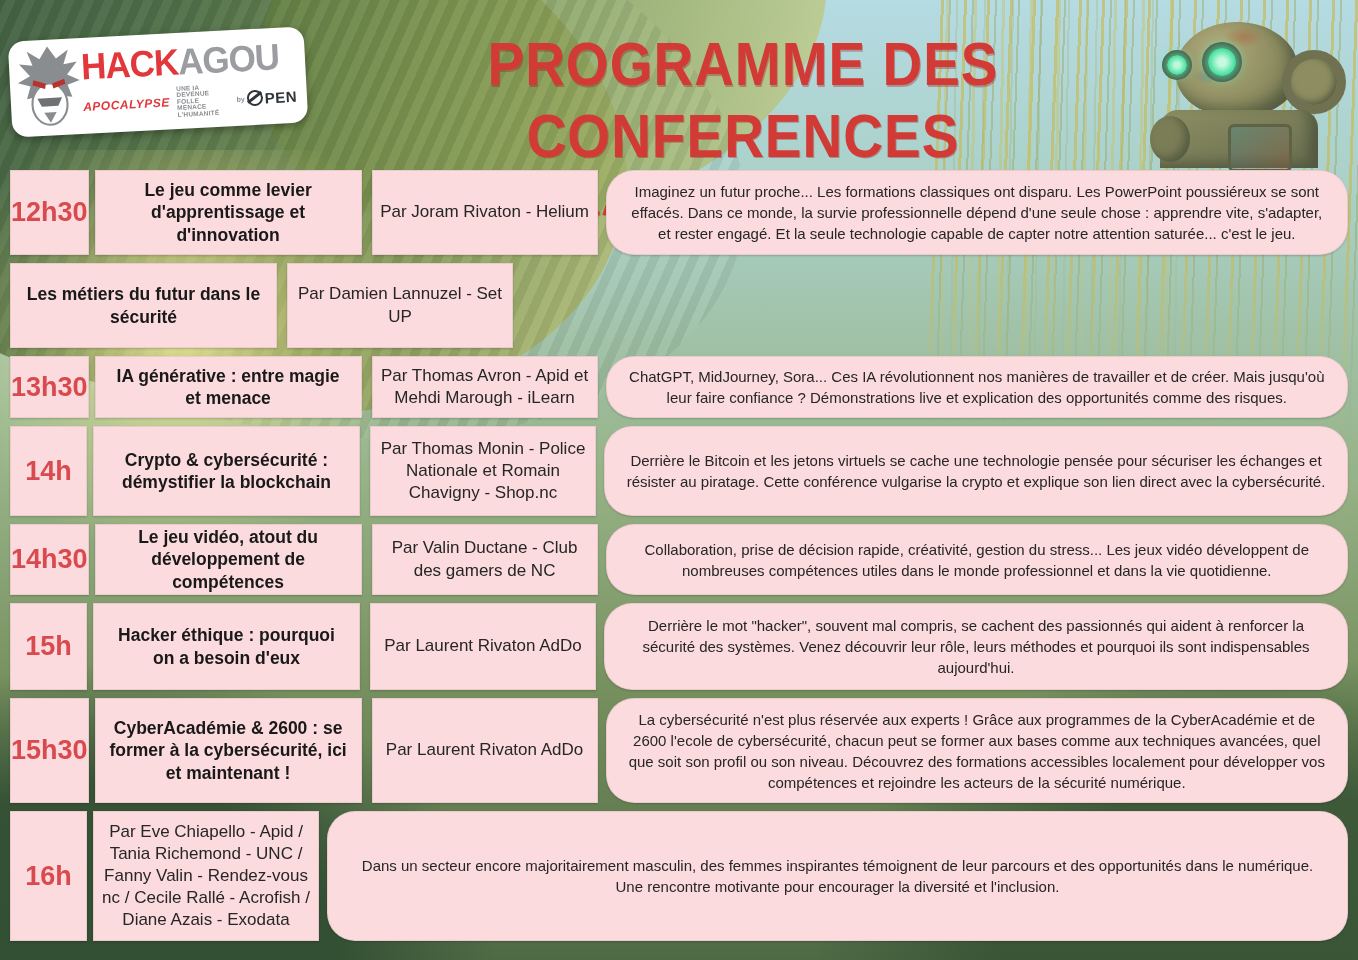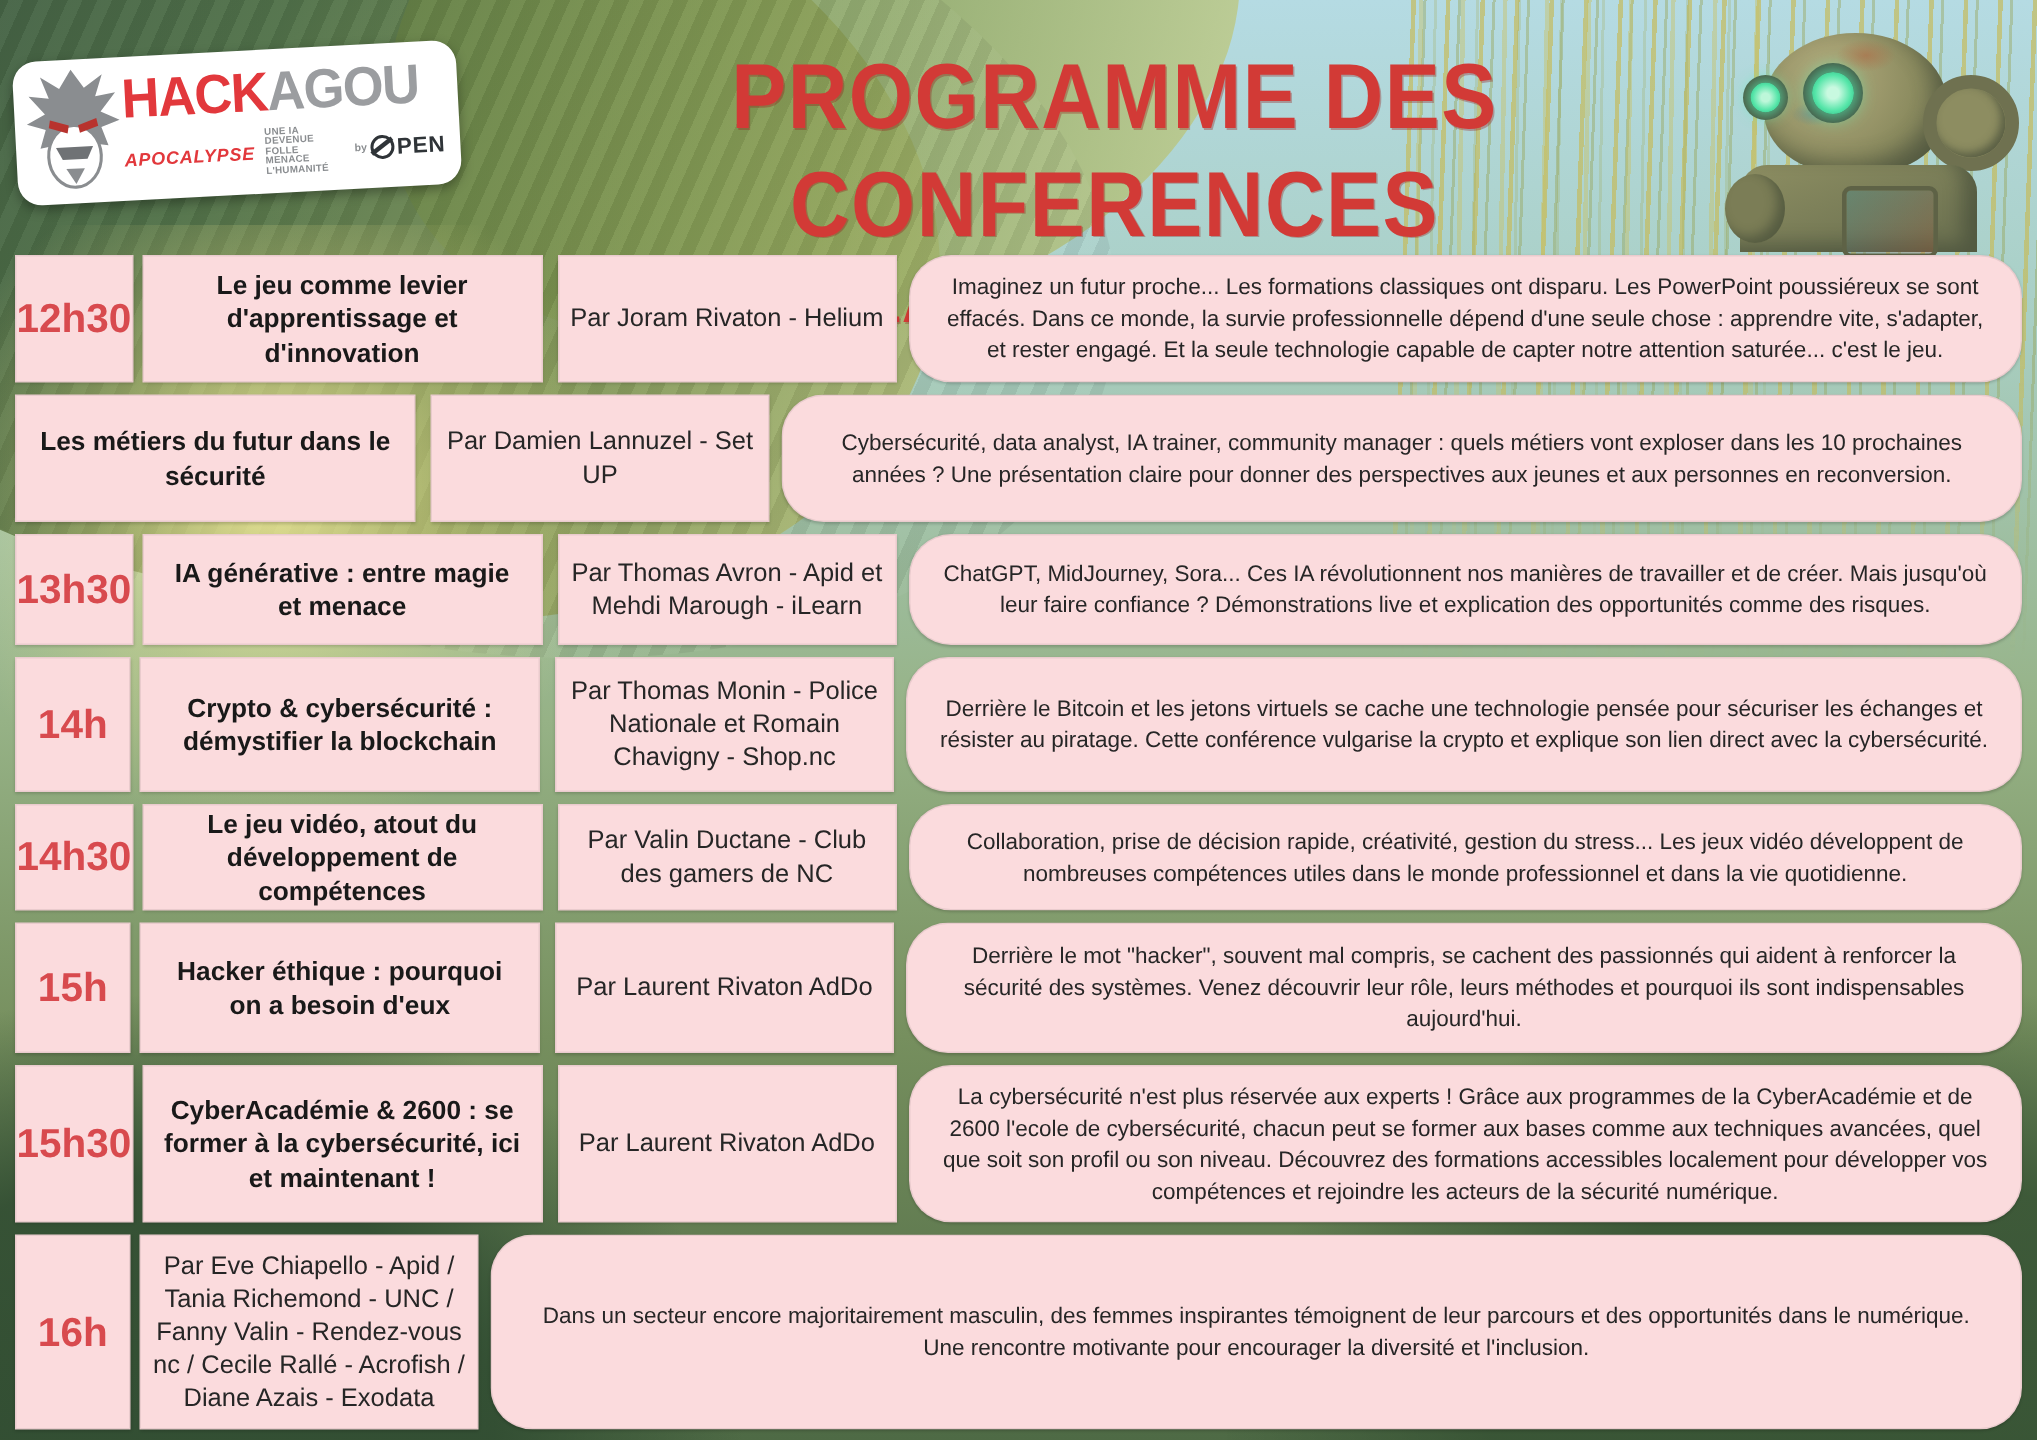--- a/index.html
+++ b/index.html
@@ -169,26 +169,23 @@
       </div>
   </div>
 
   <div class="row" style="height:85px">
     <div class="cell c-title">
         <span>Les métiers du futur dans le sécurité</span>
       </div>
     <div class="cell c-speaker">
         <span>Par Damien Lannuzel - Set UP</span>
       </div>
-    <div class="cell c-desc">
-        <span>Cybersécurité, data analyst, IA trainer, community manager : quels métiers vont exploser dans les 10 prochaines années ? Une présentation claire pour donner des perspectives aux jeunes et aux personnes en reconversion.</span>
-      </div>
-  </div>
-
-  <div class="row" style="height:74px">
+  </div>
+
+  <div class="row" style="height:62px">
     <div class="cell c-time">
         <span>13h30</span>
       </div>
     <div class="cell c-title">
         <span>IA générative : entre magie et menace</span>
       </div>
     <div class="cell c-speaker">
         <span>Par Thomas Avron - Apid et Mehdi Marough - iLearn</span>
       </div>
     <div class="cell c-desc">

